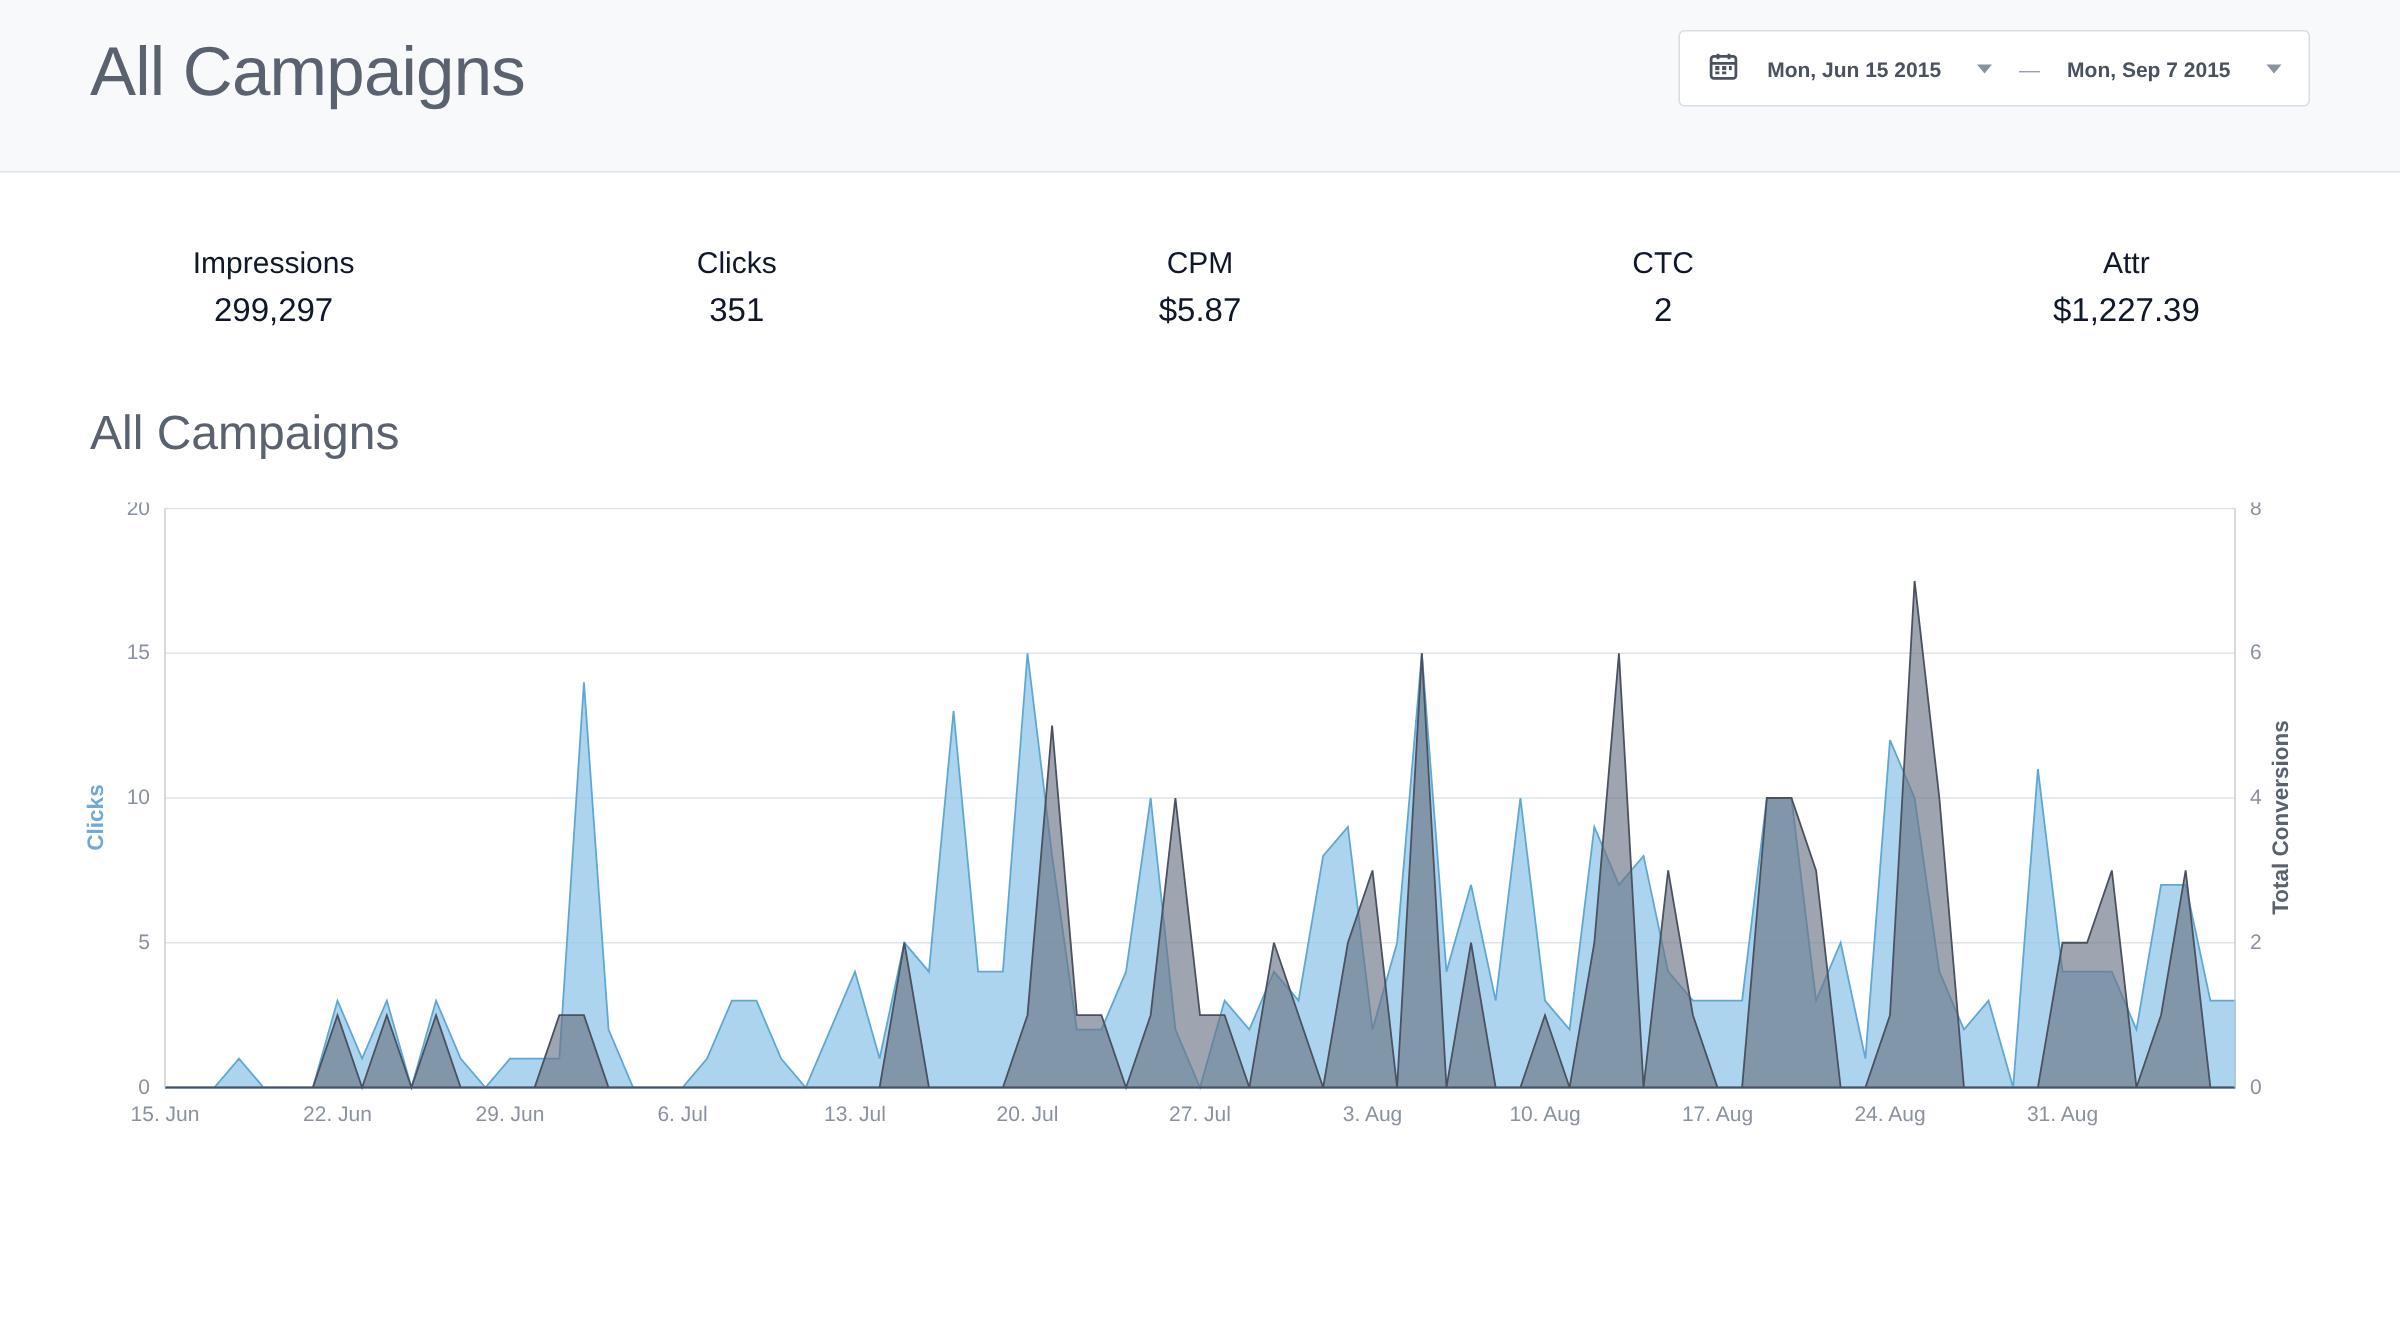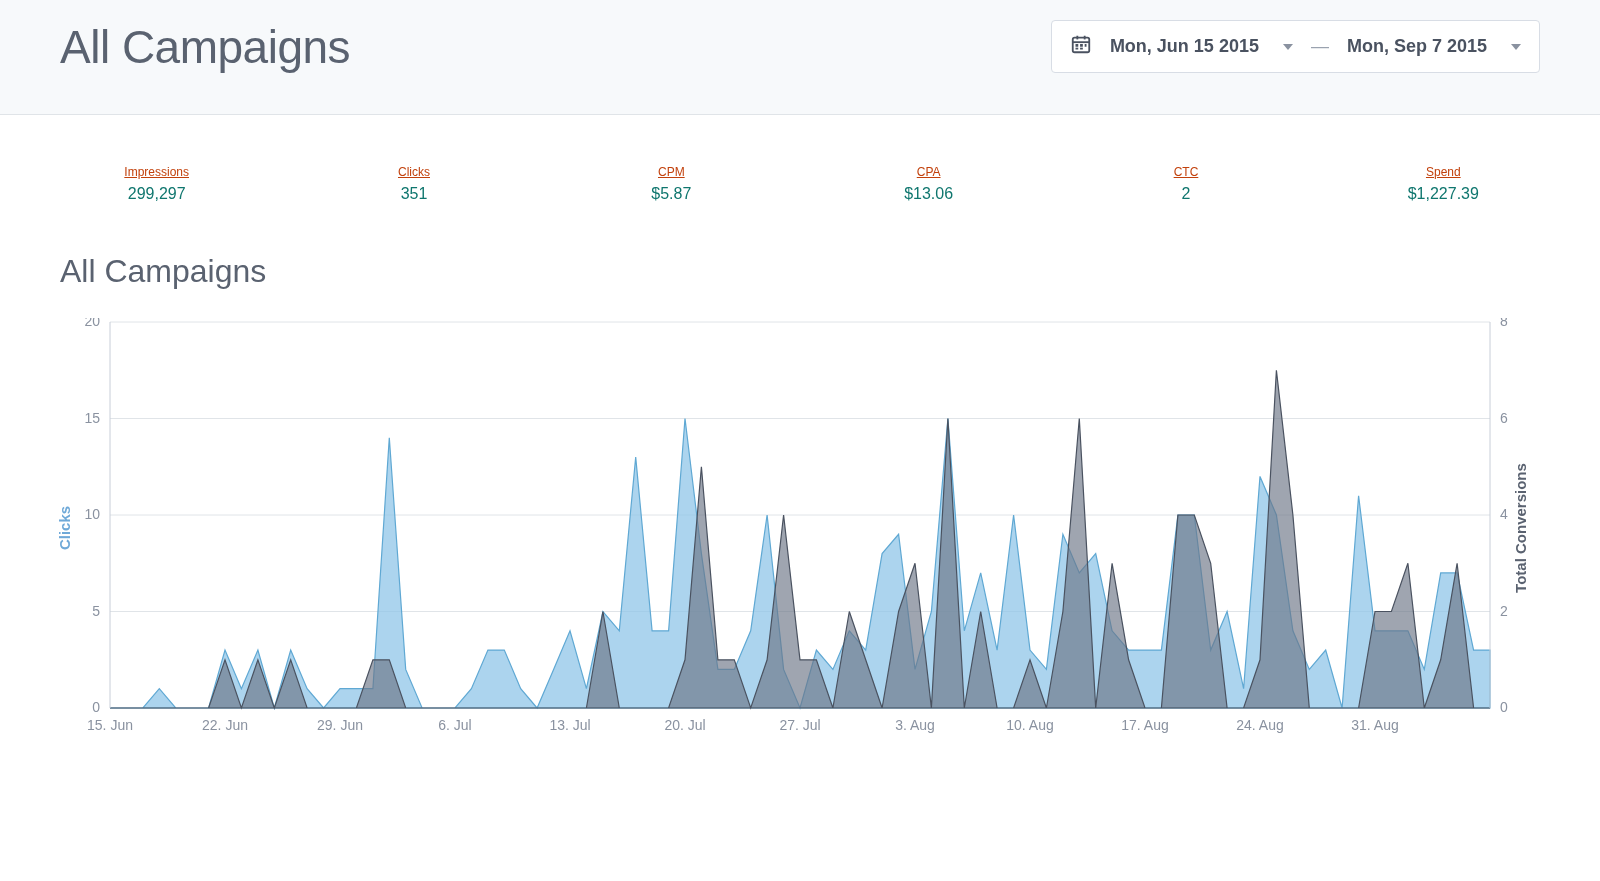--- a/index.html
+++ b/index.html
@@ -24,21 +24,21 @@
     letter-spacing: -0.5px;
   }
   .date-picker {
     background: #fff;
     border: 1px solid #d8dde5;
     border-radius: 4px;
     display: flex;
     align-items: center;
     padding: 12px 18px;
     gap: 18px;
-    font-size: 18px;
+    font-size: 14px;
     color: #4a5260;
     font-weight: 600;
   }
   .date-picker .sep { color: #9aa2af; font-weight: 400; }
   .caret {
     width: 0; height: 0;
     border-left: 5px solid transparent;
     border-right: 5px solid transparent;
     border-top: 6px solid #8a92a0;
     display: inline-block;
@@ -49,29 +49,28 @@
     display: flex;
     justify-content: space-between;
     padding: 50px 30px 20px 30px;
     gap: 4px;
   }
   .stat {
     text-align: center;
     flex: 1;
   }
   .stat-label {
-    font-size: 12px;
-    color: #c2410c;
+    font-size: 20px;
+    color: #0f172a;
     font-weight: 400;
     margin-bottom: 6px;
-    text-decoration: underline;
   }
   .stat-value {
-    font-size: 16px;
-    color: #0f766e;
+    font-size: 22px;
+    color: #0f172a;
     font-weight: 400;
   }
   .chart-section {
     padding: 30px 60px 30px 60px;
   }
   .chart-title {
     font-size: 32px;
     font-weight: 300;
     color: #5a6270;
     margin-bottom: 28px;
@@ -138,29 +137,25 @@
     </div>
     <div class="stat">
       <div class="stat-label">Clicks</div>
       <div class="stat-value">351</div>
     </div>
     <div class="stat">
       <div class="stat-label">CPM</div>
       <div class="stat-value">$5.87</div>
     </div>
     <div class="stat">
-      <div class="stat-label">CPA</div>
-      <div class="stat-value">$13.06</div>
-    </div>
-    <div class="stat">
       <div class="stat-label">CTC</div>
       <div class="stat-value">2</div>
     </div>
     <div class="stat">
-      <div class="stat-label">Spend</div>
+      <div class="stat-label">Attr</div>
       <div class="stat-value">$1,227.39</div>
     </div>
   </div>
 
 <div class="chart-section">
   <h2 class="chart-title">All Campaigns</h2>
   <div class="chart-wrap">
     <div class="axis-label-left">Clicks</div>
     <div class="axis-label-right">Total Conversions</div>
     <svg class="chart" id="chart" viewBox="0 0 1480 420" preserveAspectRatio="none">

